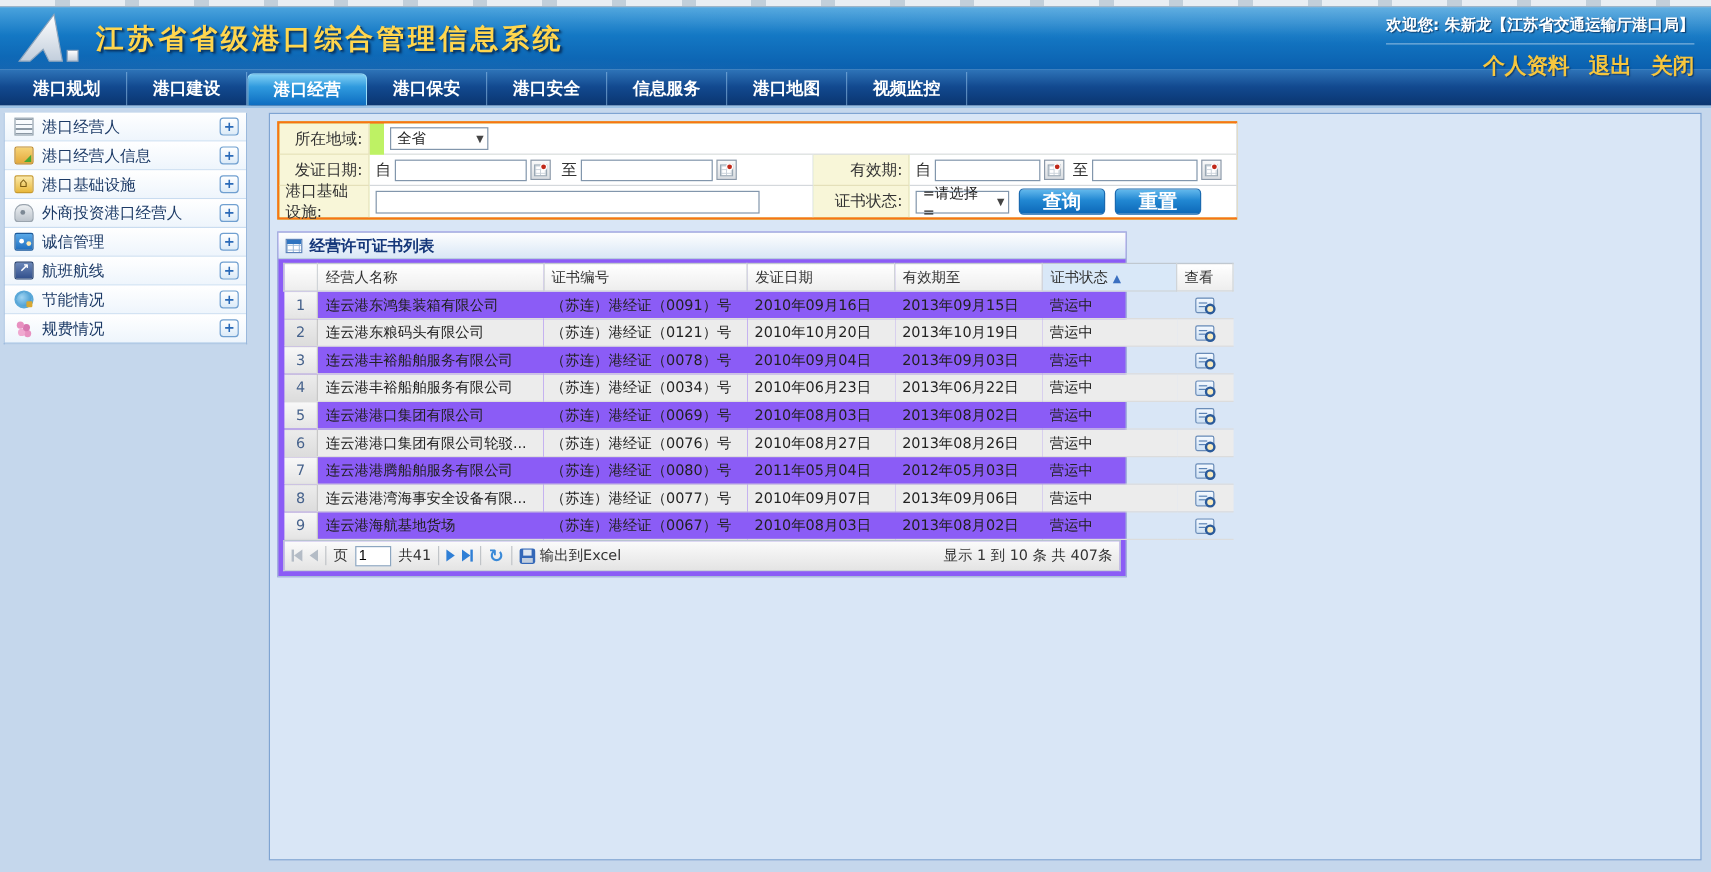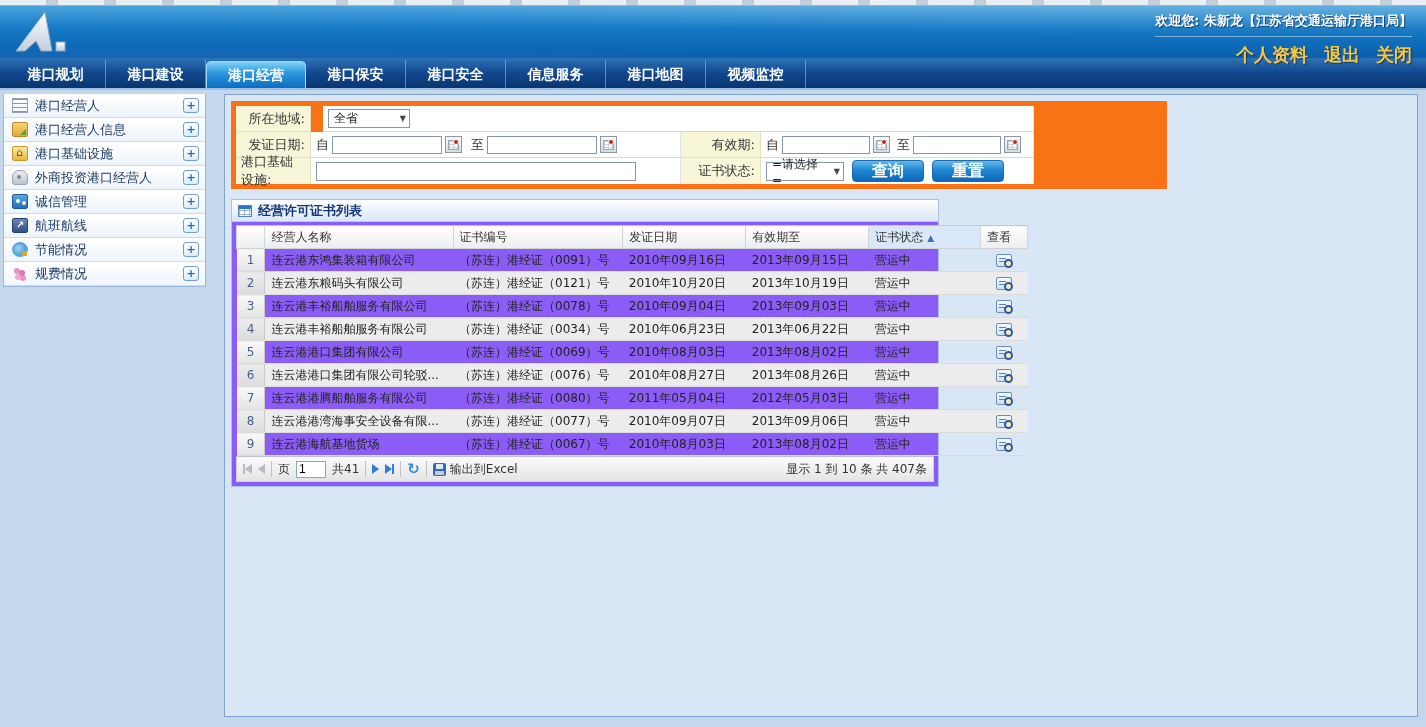--- a/index.html
+++ b/index.html
@@ -77,21 +77,21 @@
   .icon-route { background:linear-gradient(#6a86b8,#32508c); border:1px solid #24406f; border-radius:2px; }
   .icon-route::after { content:"↗"; position:absolute; left:3px; top:0px; font-size:10px; color:#fff; font-weight:bold; }
   .icon-energy { background:radial-gradient(circle at 35% 35%, #9fd4f2, #2f8cc8); border:2px solid #5aa8d8; border-radius:50%; }
   .icon-energy::after { content:""; position:absolute; right:-1px; bottom:-1px; width:5px; height:5px; border-radius:1px; background:#d8a832; }
   .icon-fee { background:none; }
   .icon-fee::after { content:""; position:absolute; left:2px; top:2px; width:6px; height:6px; border-radius:50%;
     background:#e890c0; box-shadow:5px 2px 0 #d878b0, 1px 6px 0 #f0a8d0, 6px 7px 0 #e890c0; }
 
   
   .search-form {
-    width:936px; border:5px solid #f97316; background:#f97316;
+    width:800px; border:2px solid #f97316; background:#bef264;
     display:grid; grid-template-columns:75px 370px 80px 273px; font-size:13px; color:#333;
   }
   .sf-cell { border-bottom:1px solid #d4d8dc; border-right:1px solid #e2e4e6; display:flex; align-items:center; height:26px; padding:0 5px; background:#fff; }
   .sf-label { background:#f8f6d8; border-right:1px solid #e4e0ba; border-bottom:1px solid #e4e0ba; justify-content:flex-end; color:#333; }
   .sf-row-last .sf-cell, .sf-row-last.sf-cell { border-bottom:none; }
   .span3 { grid-column:2 / 5;margin-left:12px; }
   .fake-select { display:inline-flex; align-items:center; justify-content:space-between; background:#fff;
     border:1px solid #8296ac; height:19px; font-size:12px; padding:0 3px 0 5px; cursor:pointer; color:#222; }
   .fake-select .arr { font-size:8px; color:#444; margin-left:6px; }
   .date-group { display:flex; align-items:center; gap:3px; }
@@ -171,20 +171,21 @@
   <svg class="logo" width="56" height="46" viewBox="0 0 56 46">
     <defs>
       <linearGradient id="lg" x1="0" y1="0" x2="0" y2="1">
         <stop offset="0" stop-color="#ffffff"></stop>
           <stop offset="1" stop-color="#c2cedc"></stop>
       </linearGradient>
     </defs>
     <polygon points="2,42 31,3 38,42 27,42 22,32 11,42" fill="url(#lg)" stroke="#8fa6bd" stroke-width="1"></polygon>
     <rect x="42" y="33" width="9" height="9" fill="url(#lg)" stroke="#8fa6bd" stroke-width="1"></rect>
   </svg>
+  <div class="app-title">江苏省省级港口综合管理信息系统</div>
   <div class="header-right">
     <div class="welcome">欢迎您: 朱新龙【江苏省交通运输厅港口局】</div>
     <div class="hdr-links">
 
     <span>个人资料</span>
         <span>退出</span>
         <span>关闭</span>
       </div>
   </div>
 </div>

